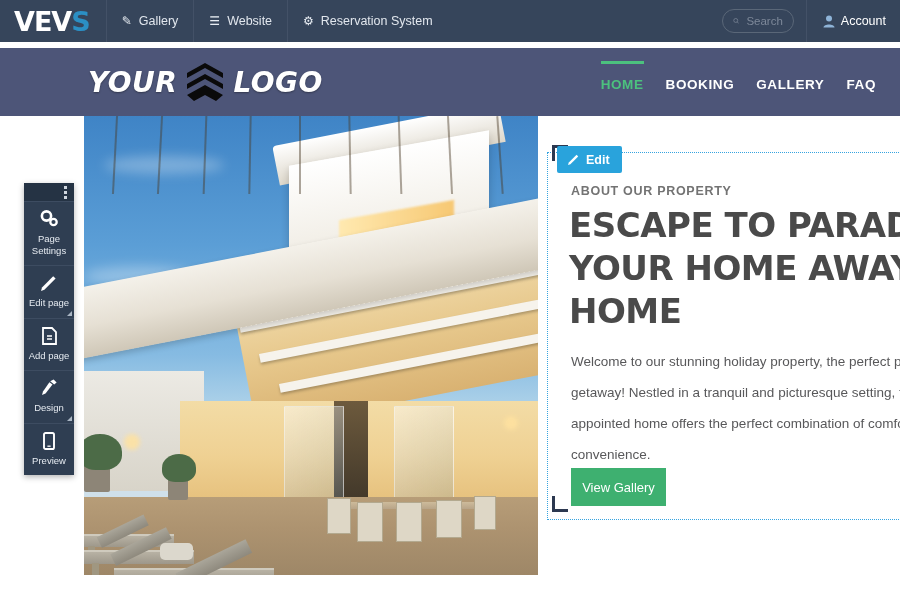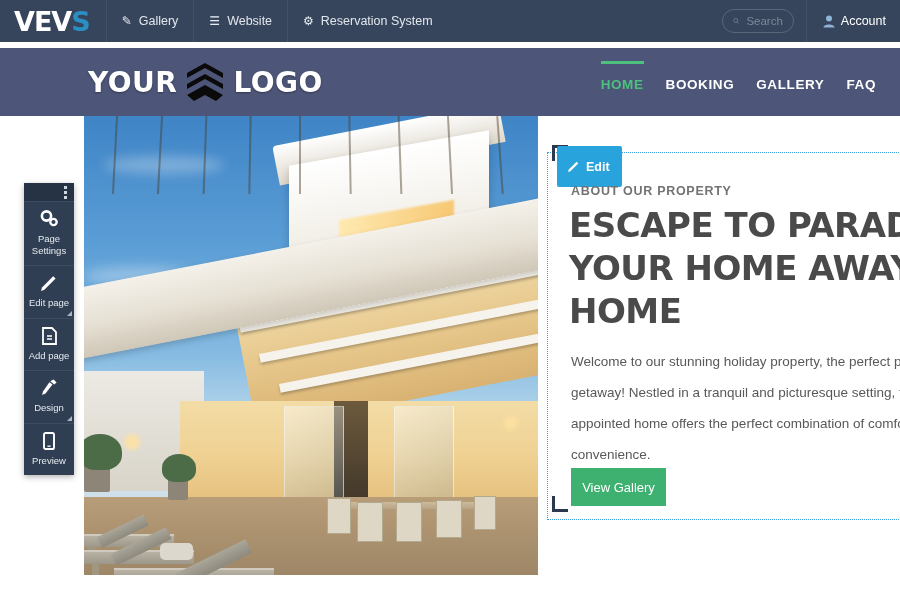--- a/index.html
+++ b/index.html
@@ -44,21 +44,21 @@
 
   
   .siteheader {
     position: absolute; left: 0; top: 48px; width: 900px; height: 68px;
     background: #4d5578; display: flex; align-items: center;
   }
   .brand {
     display: flex; align-items: center; gap: 9px;
     margin-left: 88px; color: #fff;
     font-size: 28px; font-weight: bold; font-family: "DejaVu Sans", sans-serif;
-    letter-spacing: 0.5px; text-shadow: 0 1px 2px rgba(0,0,0,.35);
+    letter-spacing: 0.5px; text-shadow: 0 1px 2px rgba(0,0,0,.35); font-style: italic;
   }
   .emblem { width: 38px; height: 40px; display: block; }
   .mainnav {
     margin-left: auto; margin-right: 24px;
     display: flex; align-items: center; gap: 22px;
   }
   .navlink {
     position: relative; color: #ffffff; font-size: 13.5px;
     font-weight: bold; letter-spacing: .6px; padding-top: 4px;
   }
@@ -157,21 +157,21 @@
     background: #ffffff; overflow: hidden;
   }
   .selbox {
     position: absolute; left: 9px; top: 36px; width: 370px; height: 368px;
     border: 1px dotted #36a4e0;
   }
   .bracket { position: absolute; width: 16px; height: 16px; border: 3px solid #2c3850; }
   .bracket.tl { left: 14px; top: 29px; border-right: none; border-bottom: none; }
   .bracket.bl { left: 14px; top: 380px; border-right: none; border-top: none; }
   .editbtn {
-    position: absolute; left: 19px; top: 30px; height: 41px;
+    position: absolute; left: 19px; top: 30px; height: 27px;
     background: #29a3dc; color: #fff; font-size: 12.5px; font-weight: bold;
     display: flex; align-items: center; gap: 6px; padding: 0 12px 0 10px;
     border-radius: 2px;
   }
   .eyebrow {
     position: absolute; left: 33px; top: 68px;
     font-size: 12.5px; font-weight: bold; letter-spacing: .7px; color: #737373;
   }
   .headline {
     position: absolute; left: 31px; top: 88px; width: 400px;

